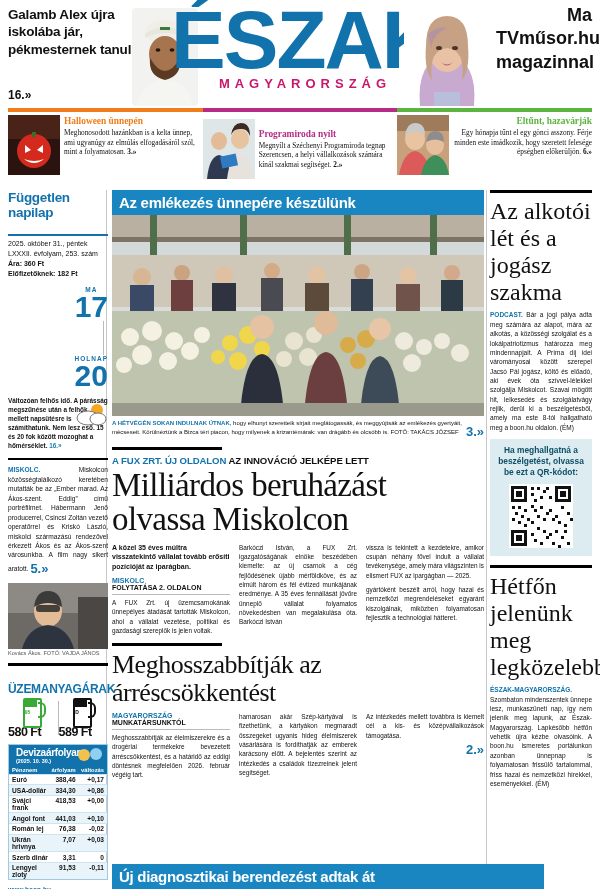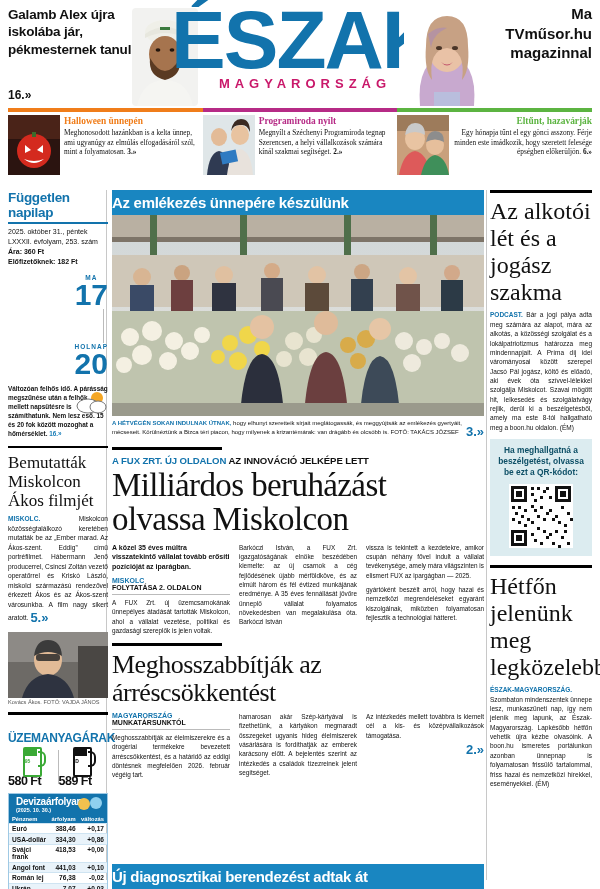--- a/index.html
+++ b/index.html
@@ -9,46 +9,46 @@
   
   .blue{color:#1b7fb8;}
 
   
   .masthead{position:relative;height:106px;width:600px;overflow:hidden;}
   .mh-left{position:absolute;left:8px;top:6px;width:130px;font-weight:bold;font-size:13.5px;line-height:1.28;letter-spacing:-.2px;}
   .mh-page{position:absolute;left:8px;top:88px;font-weight:bold;font-size:12px;}
   .mh-logo{position:absolute;left:170px;top:-4px;width:270px;text-align:center;}
   .mh-logo .word{font-family:"Liberation Sans",sans-serif;font-weight:bold;font-size:82px;color:#1273ac;letter-spacing:-2px;line-height:88px;}
   .mh-logo .sub{font-weight:bold;font-size:13px;color:#c9186a;letter-spacing:5px;margin-top:-8px;}
-  .mh-right{position:absolute;right:8px;top:4px;width:96px;text-align:right;font-weight:bold;font-size:15px;line-height:1.3;}
+  .mh-right{position:absolute;right:8px;top:4px;width:96px;text-align:right;font-weight:bold;font-size:18px;line-height:1.3;}
   .mh-photo-man{position:absolute;left:132px;top:8px;width:66px;height:98px;border-radius:4px;overflow:hidden;}
   .mh-photo-woman{position:absolute;left:404px;top:0px;width:86px;height:106px;overflow:hidden;}
 
   
   .teasers{display:flex;height:74px;width:584px;margin:2px 8px 0 8px;}
   .teaser{display:flex;flex:1;border-top:4px solid #f07d1a;padding-top:3px;font-family:Liberation Serif, serif;}
-  .teaser.t2{border-top-color:#b62b86;}
+  .teaser.t2{border-top-color:#b62b86;align-items:center;}
   .teaser.t3{border-top-color:#5cb441;text-align:right;}
   .t-img{width:52px;height:60px;flex:none;margin-right:4px;overflow:hidden;}
   .t-txt{font-size:7.3px;line-height:1.3;}
   .t-title{font-weight:bold;font-size:9.4px;margin-bottom:1px;}
   .t1 .t-title{color:#f07d1a;}
   .t2 .t-title{color:#b62b86;}
   .t3 .t-title{color:#5cb441;}
   .pg{font-weight:bold;}
 
   
   .body-wrap{position:absolute;top:190px;left:0;width:600px;height:699px;}
   .col-left{position:absolute;left:8px;top:0;width:100px;}
   .col-mid{position:absolute;left:112px;top:0;width:372px;}
   .col-right{position:absolute;left:490px;top:0;width:102px;}
   .vsep{position:absolute;top:0;width:1px;background:#c8c8c8;}
 
   
-  .fuggetlen{color:#1273ac;font-weight:bold;font-size:13.5px;letter-spacing:-.3px;border-bottom:2px solid #1273ac;padding-bottom:2px;}
+  .fuggetlen{color:#1273ac;font-weight:bold;font-size:13.5px;letter-spacing:-.3px;border-bottom:2px solid #1273ac;padding-bottom:14px;}
   .imprint{font-size:7px;line-height:1.45;font-weight:bold;margin-top:3px;}
   .imprint .lt{font-weight:normal;}
   .temp-box{display:flex;margin-top:6px;align-items:flex-end;flex-direction:column;}
   .temp-cell{flex:1;text-align:center;}
   .temp-cell .lbl{font-size:6.5px;font-weight:bold;color:#1273ac;letter-spacing:1px;}
   .temp-cell .val{font-size:30px;font-weight:bold;color:#1273ac;line-height:.95;}
   .temp-div{width:1px;background:#bbb;height:34px;margin:0 4px;}
   .wx{margin-top:5px;font-size:6.4px;line-height:1.42;font-weight:bold;position:relative;min-height:44px;}
   .wx-ico{position:absolute;right:0;top:6px;width:34px;height:24px;}
   .lsep{border-top:2px solid #000;margin:8px 0 5px 0;}
@@ -88,21 +88,21 @@
   .fx-row:nth-child(even){background:#e9f3fa;}
   .fx-c1{flex:1.35;}
   .fx-c2{flex:1;text-align:right;padding-right:4px;}
   .fx-c3{flex:.9;text-align:right;}
 
   .contact{margin-top:5px;font-size:6.6px;line-height:1.45;font-weight:bold;}
   .contact a{color:#1273ac;text-decoration:none;}
   .barcode{margin-top:4px;height:30px;display:flex;align-items:flex-end;gap:0;}
 
   
-  .banner{background:#1986c1;color:#fff;font-weight:bold;font-size:15px;padding:4px 0;letter-spacing:-.3px;}
+  .banner{background:#1986c1;color:#fff;font-weight:bold;font-size:15px;padding:4px 7px;letter-spacing:-.3px;}
   .banner.teal{background:#1986c1;}
   .hero{width:372px;height:201px;overflow:hidden;position:relative;}
   .cap{font-size:6px;line-height:1.42;padding:3px 0 0 0;position:relative;min-height:22px;}
   .cap b{color:#1273ac;}
   .cap .jump{position:absolute;right:0;bottom:0;}
   .mid-rule{border-top:3px solid #000;width:110px;margin:6px 0 5px 0;}
   .overline{font-size:9.6px;font-weight:bold;letter-spacing:-.1px;margin-bottom:2px;}
   .overline .hl{color:#1273ac;}
   .big-head{font-family:"Liberation Serif",serif;font-size:33px;line-height:1.04;font-weight:normal;letter-spacing:-.6px;margin:0 0 6px 0;}
   .cols3{display:flex;gap:9px;}
@@ -113,21 +113,21 @@
   .head2{font-family:"Liberation Serif",serif;font-size:26px;line-height:1.05;font-weight:normal;letter-spacing:-.5px;margin:0 0 6px 0;}
 
   
   .r-head{font-family:"Liberation Serif",serif;font-size:24px;line-height:1.13;font-weight:normal;margin:0 0 4px 0;}
   .r-body{font-size:6.5px;line-height:1.44;text-align:justify;}
   .qr-box{background:#dcecf0;padding:6px 5px 8px;margin-top:7px;text-align:center;}
   .qr-txt{font-weight:bold;font-size:8.4px;line-height:1.3;color:#0d4f66;}
   .qr-img{width:64px;height:64px;margin:6px auto 0;}
 
   
-  .bottom-block{position:absolute;left:112px;top:674px;width:372px;}
+  .bottom-block{position:absolute;left:112px;top:674px;width:432px;}
 
   
   .ph{width:100%;height:100%;display:block;}
 </style>
 </head>
 <body>
 
 <div class="page">
 
   <div class="masthead">
@@ -267,21 +267,20 @@
           <svg viewBox="0 0 34 24">
               <circle cx="23" cy="8" r="6" fill="#f5a623"></circle>
               <ellipse cx="14" cy="16" rx="11" ry="7" fill="#fff" stroke="#777" stroke-width="1"></ellipse>
               <ellipse cx="24" cy="17" rx="8" ry="6" fill="#fff" stroke="#777" stroke-width="1"></ellipse>
             </svg>
         </span>
       </div>
 
       <div class="lsep"></div>
 
-      <h2 class="l-head">Bemutatták Miskolcon Ákos filmjét</h2>
       <div class="l-body">
         <span class="kicker">MISKOLC.</span><span> Miskolcon közösségtalálkozó keretében mutatták be az „Ember marad. Az Ákos-szent. Eddig” című portréfilmet. Hábermann Jenő producerrel, Csincsi Zoltán vezető operatőrrel és Kriskó László, miskolci származású rendezővel érkezett Ákos és az Ákos-szent városunkba. A film nagy sikert aratott.</span>
         <span class="jump">5.»</span>
       </div>
 
       <div class="photo-kovacs">
         <svg class="ph" viewBox="0 0 100 66" preserveAspectRatio="none">
           <rect width="100" height="66" fill="#6d6a66"></rect>
           <rect x="0" y="0" width="100" height="30" fill="#8d8a86"></rect>
           <ellipse cx="40" cy="28" rx="14" ry="16" fill="#e2bb97"></ellipse>

